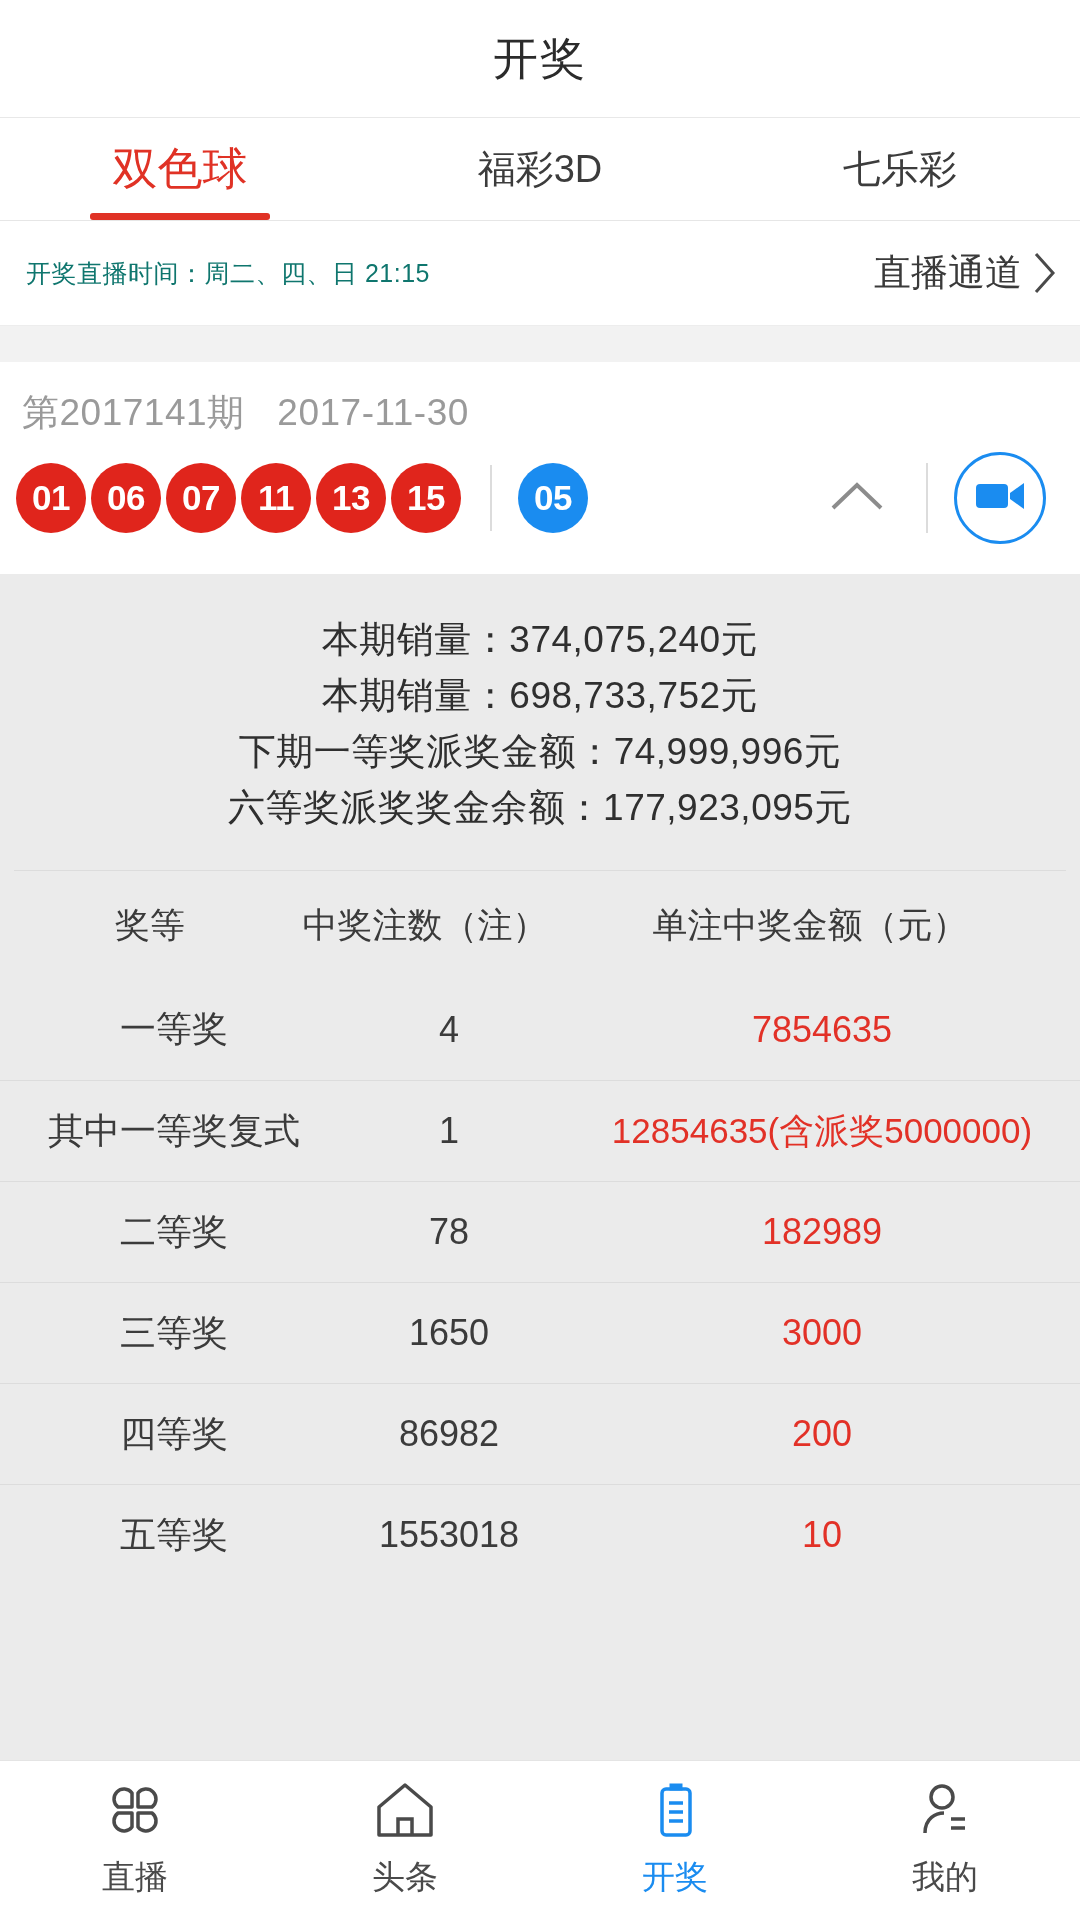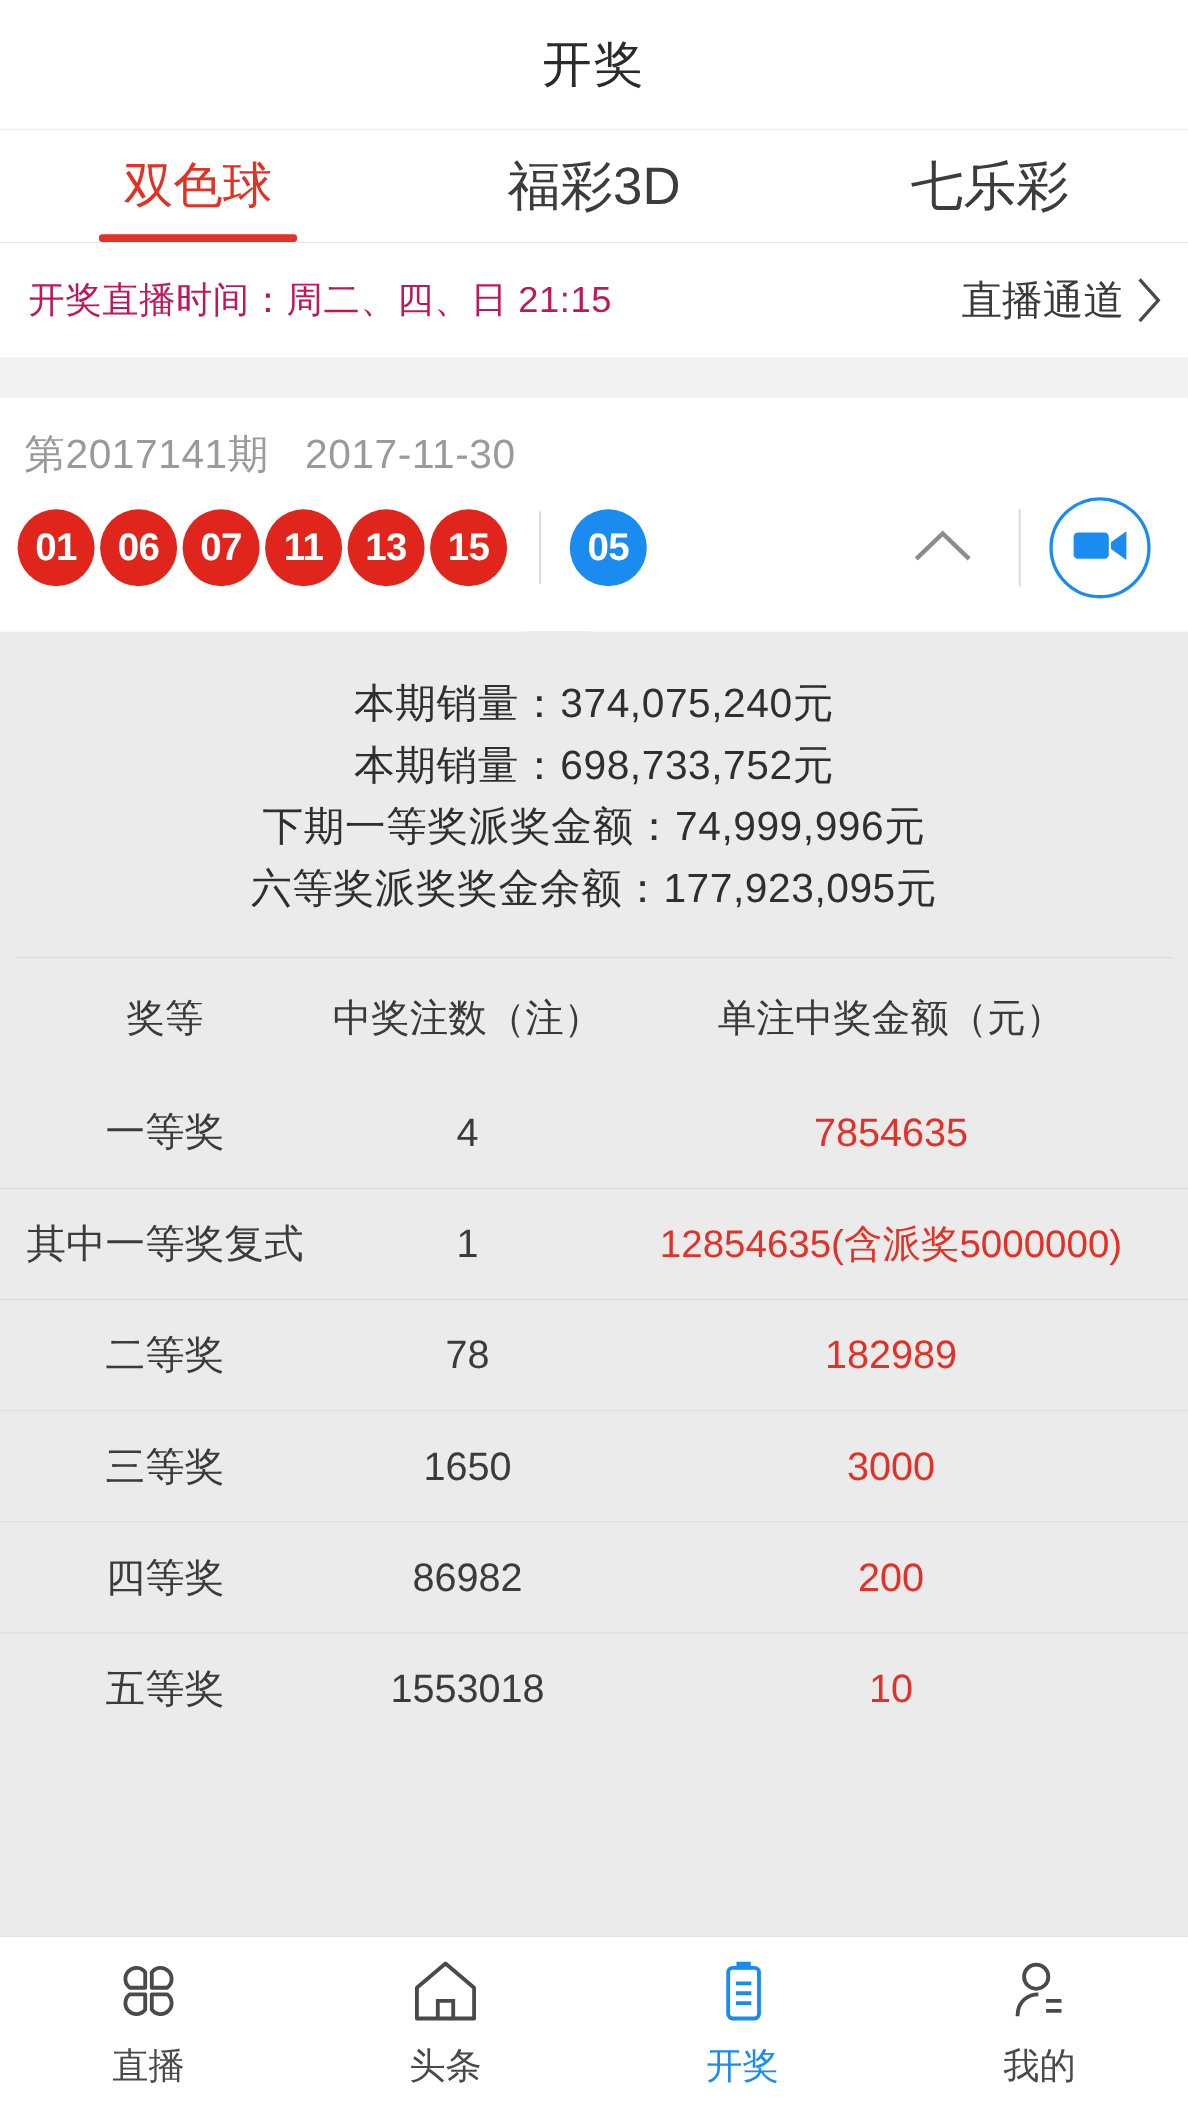--- a/index.html
+++ b/index.html
@@ -24,37 +24,37 @@
   .tabs {
     height:103px; flex:0 0 103px;
     background:#ffffff;
     display:flex; align-items:stretch;
     border-bottom:1px solid #e6e6e6;
     position:relative;
   }
   .tab {
     flex:1; display:flex; align-items:center; justify-content:center;
     position:relative;
-    font-size:48px; color:#3c3c3c;
+    font-size:38px; color:#3c3c3c;
   }
   .tab.active { color:#e03225; font-size:45px; }
   .tab.active .tab-underline {
     position:absolute; bottom:0; left:50%; transform:translateX(-50%);
     width:180px; height:7px; background:#e03225; border-radius:3px;
   }
 
   
   .livebar {
     height:105px; flex:0 0 105px;
     background:#ffffff;
     display:flex; align-items:center; justify-content:space-between;
     padding:0 22px 0 26px;
     border-bottom:1px solid #ededed;
   }
-  .livebar-left { font-size:33px; color:#be185d; letter-spacing:0.5px; }
+  .livebar-left { font-size:25px; color:#0f766e; letter-spacing:0.5px; }
   .livebar-right { display:flex; align-items:center; font-size:37px; color:#3a3a3a; }
   .livebar-right .chev { margin-left:10px; display:inline-flex; }
 
   .gapstrip { height:36px; flex:0 0 36px; background:#f2f2f2; }
 
   
   .drawcard {
     background:#ffffff; flex:0 0 auto;
     padding:26px 0 30px 0; position:relative;
   }
@@ -121,20 +121,21 @@
   .prize-head {
     display:flex; align-items:center;
     height:108px;
     font-size:35px; color:#3a3a3a;
   }
   .prize-row {
     display:flex; align-items:center;
     height:101px;
     font-size:36px; color:#3b3b3b;
     border-top:1px solid #dcdcdc;
+    padding-left:24px;
   }
   .prize-row.first { border-top:none; }
   .c1 { width:300px; text-align:center; }
   .c2 { width:250px; text-align:center; }
   .c3 { flex:1; text-align:center; color:#e23127; padding-right:10px; }
   .prize-head .c3 { color:#3a3a3a; }
   .c3.small { font-size:35px; }
 
   
   .bottomnav {

